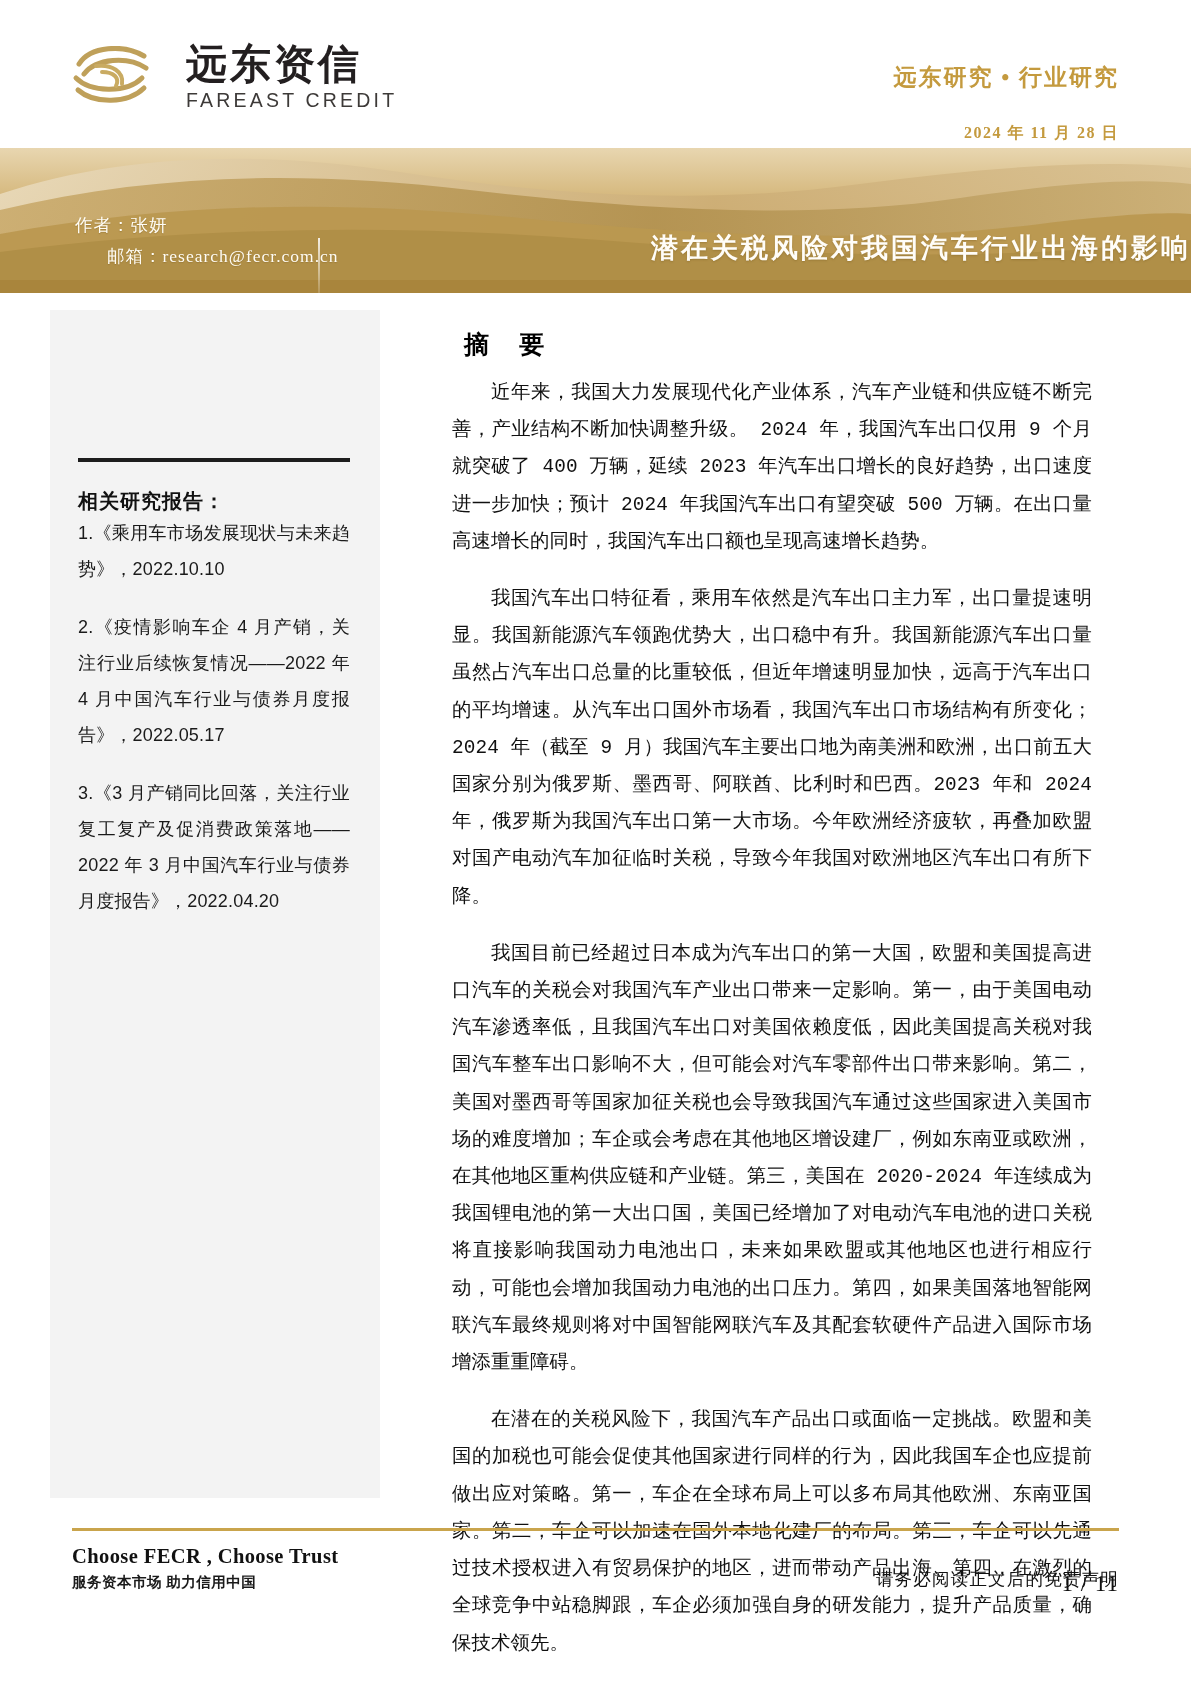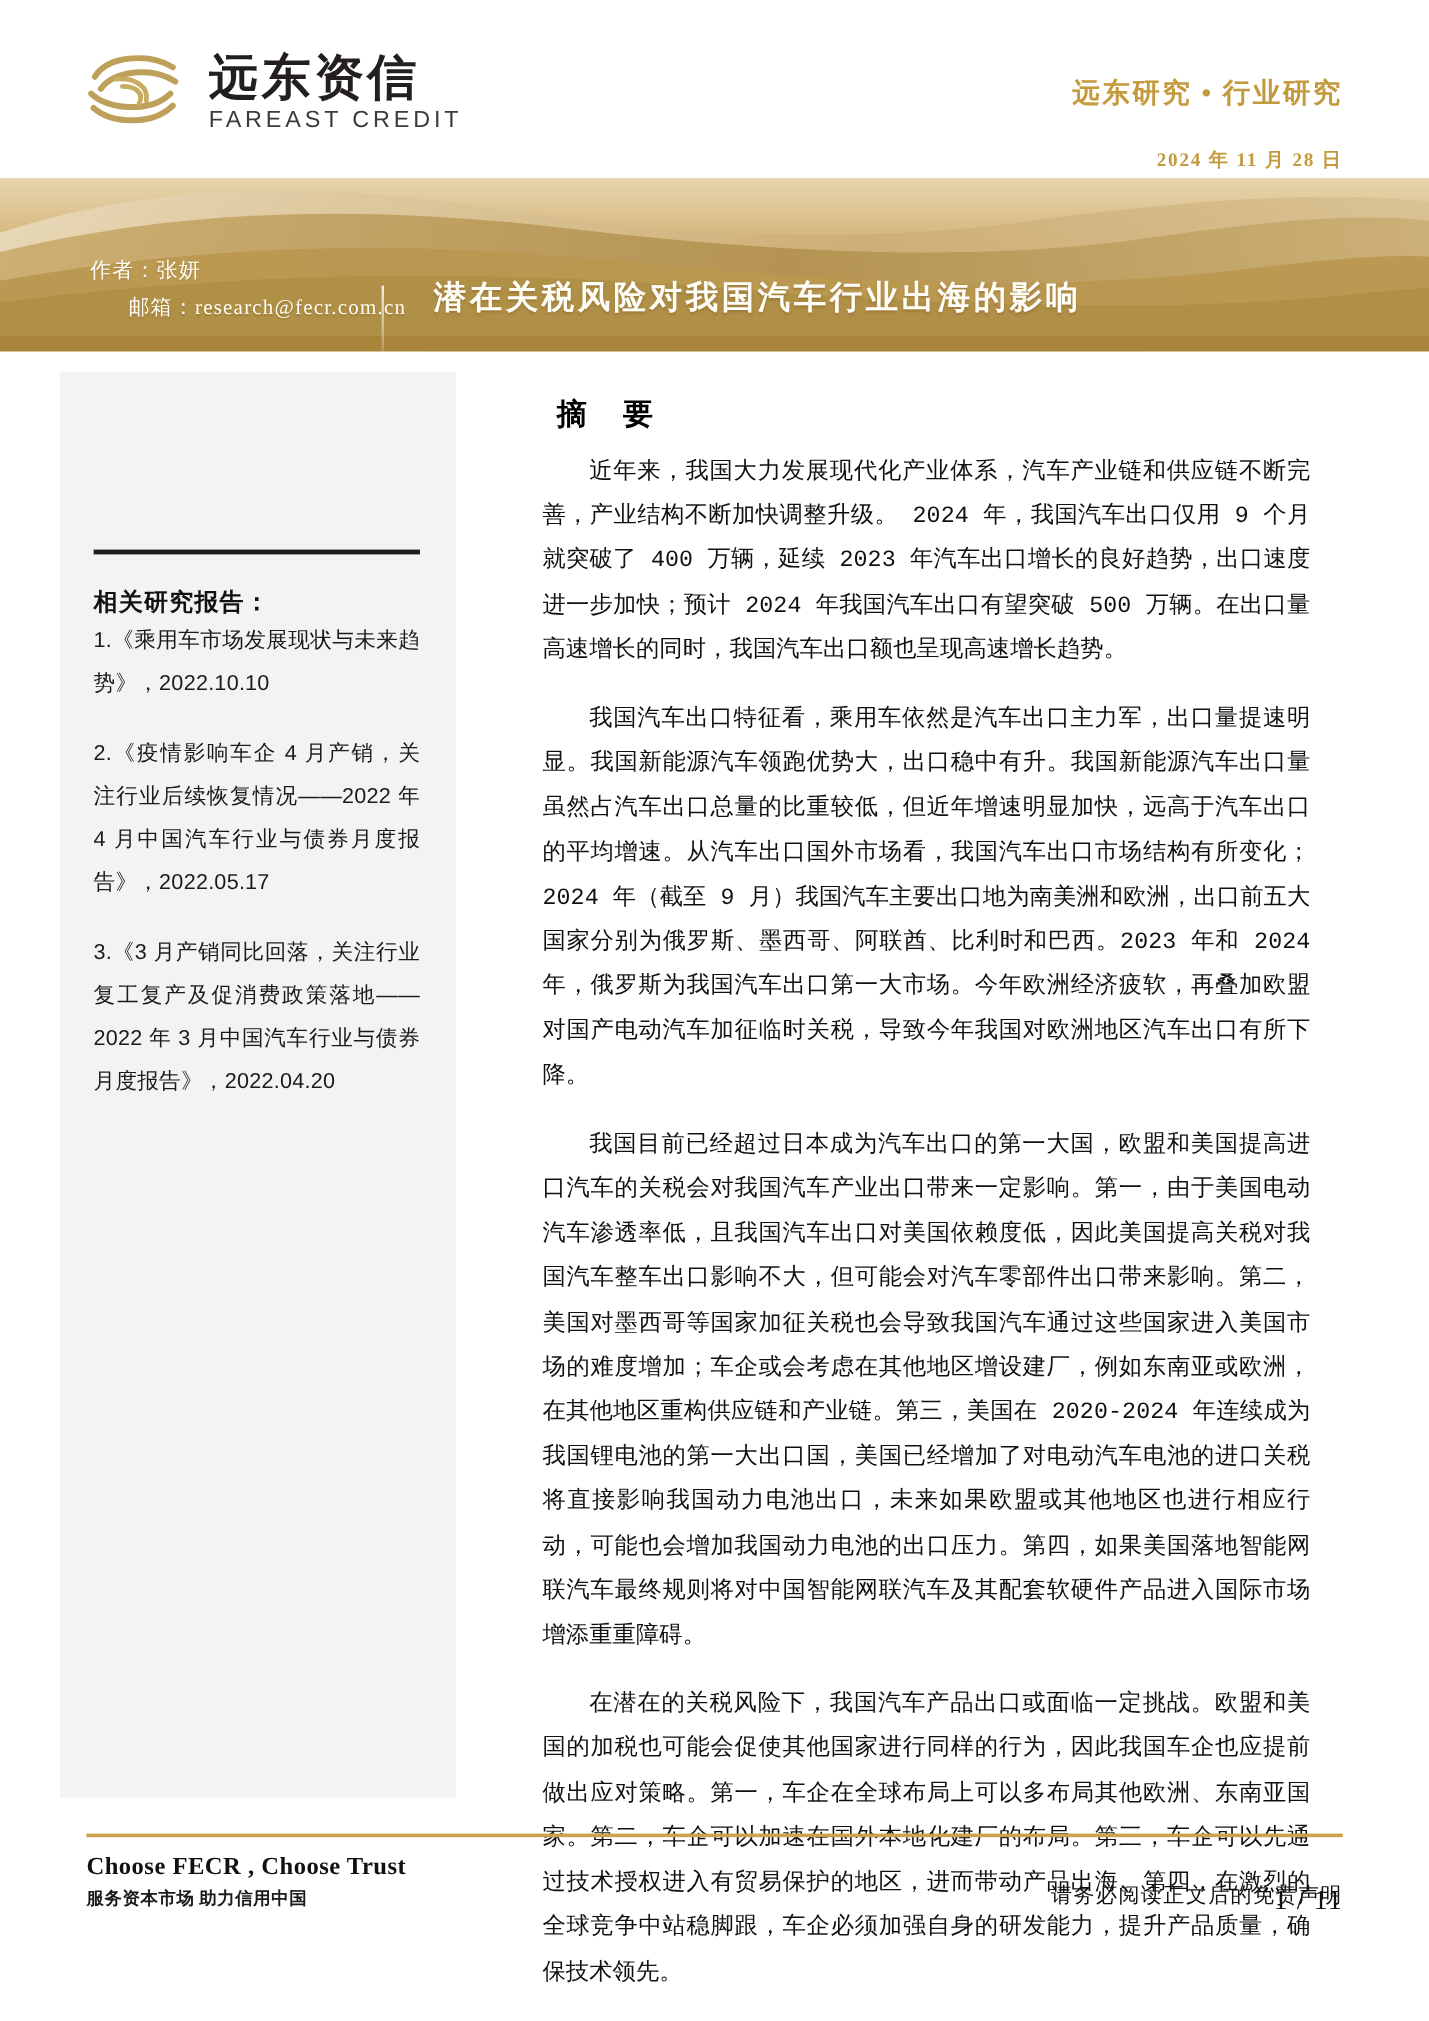--- a/index.html
+++ b/index.html
@@ -25,21 +25,21 @@
     top: 0; left: 0;
     width: 1191px;
     height: 160px;
   }
   .logo-block {
     position: absolute;
     left: 72px;
     top: 44px;
     display: flex;
     align-items: center;
-    gap: 24px;
+    gap: 36px;
   }
   .logo-mark {
     width: 78px;
     height: 62px;
     position: relative;
   }
   .logo-text-wrap {
     display: flex;
     flex-direction: column;
     justify-content: center;
@@ -114,21 +114,21 @@
     top: 90px;
     width: 2px;
     height: 56px;
     background: linear-gradient(to bottom, rgba(255,255,255,0.85), rgba(255,255,255,0.15));
   }
   .banner-title {
     position: absolute;
     left: 0;
     top: 82px;
     width: 1191px;
-    text-align: center;
+    text-align: right;
     padding-left: 72px;
     box-sizing: border-box;
     color: #fffdf8;
     font-family: "Liberation Serif", serif;
     font-size: 27px;
     font-weight: bold;
     letter-spacing: 3px;
     text-shadow: 0 1px 2px rgba(120,90,30,0.4);
   }
 

